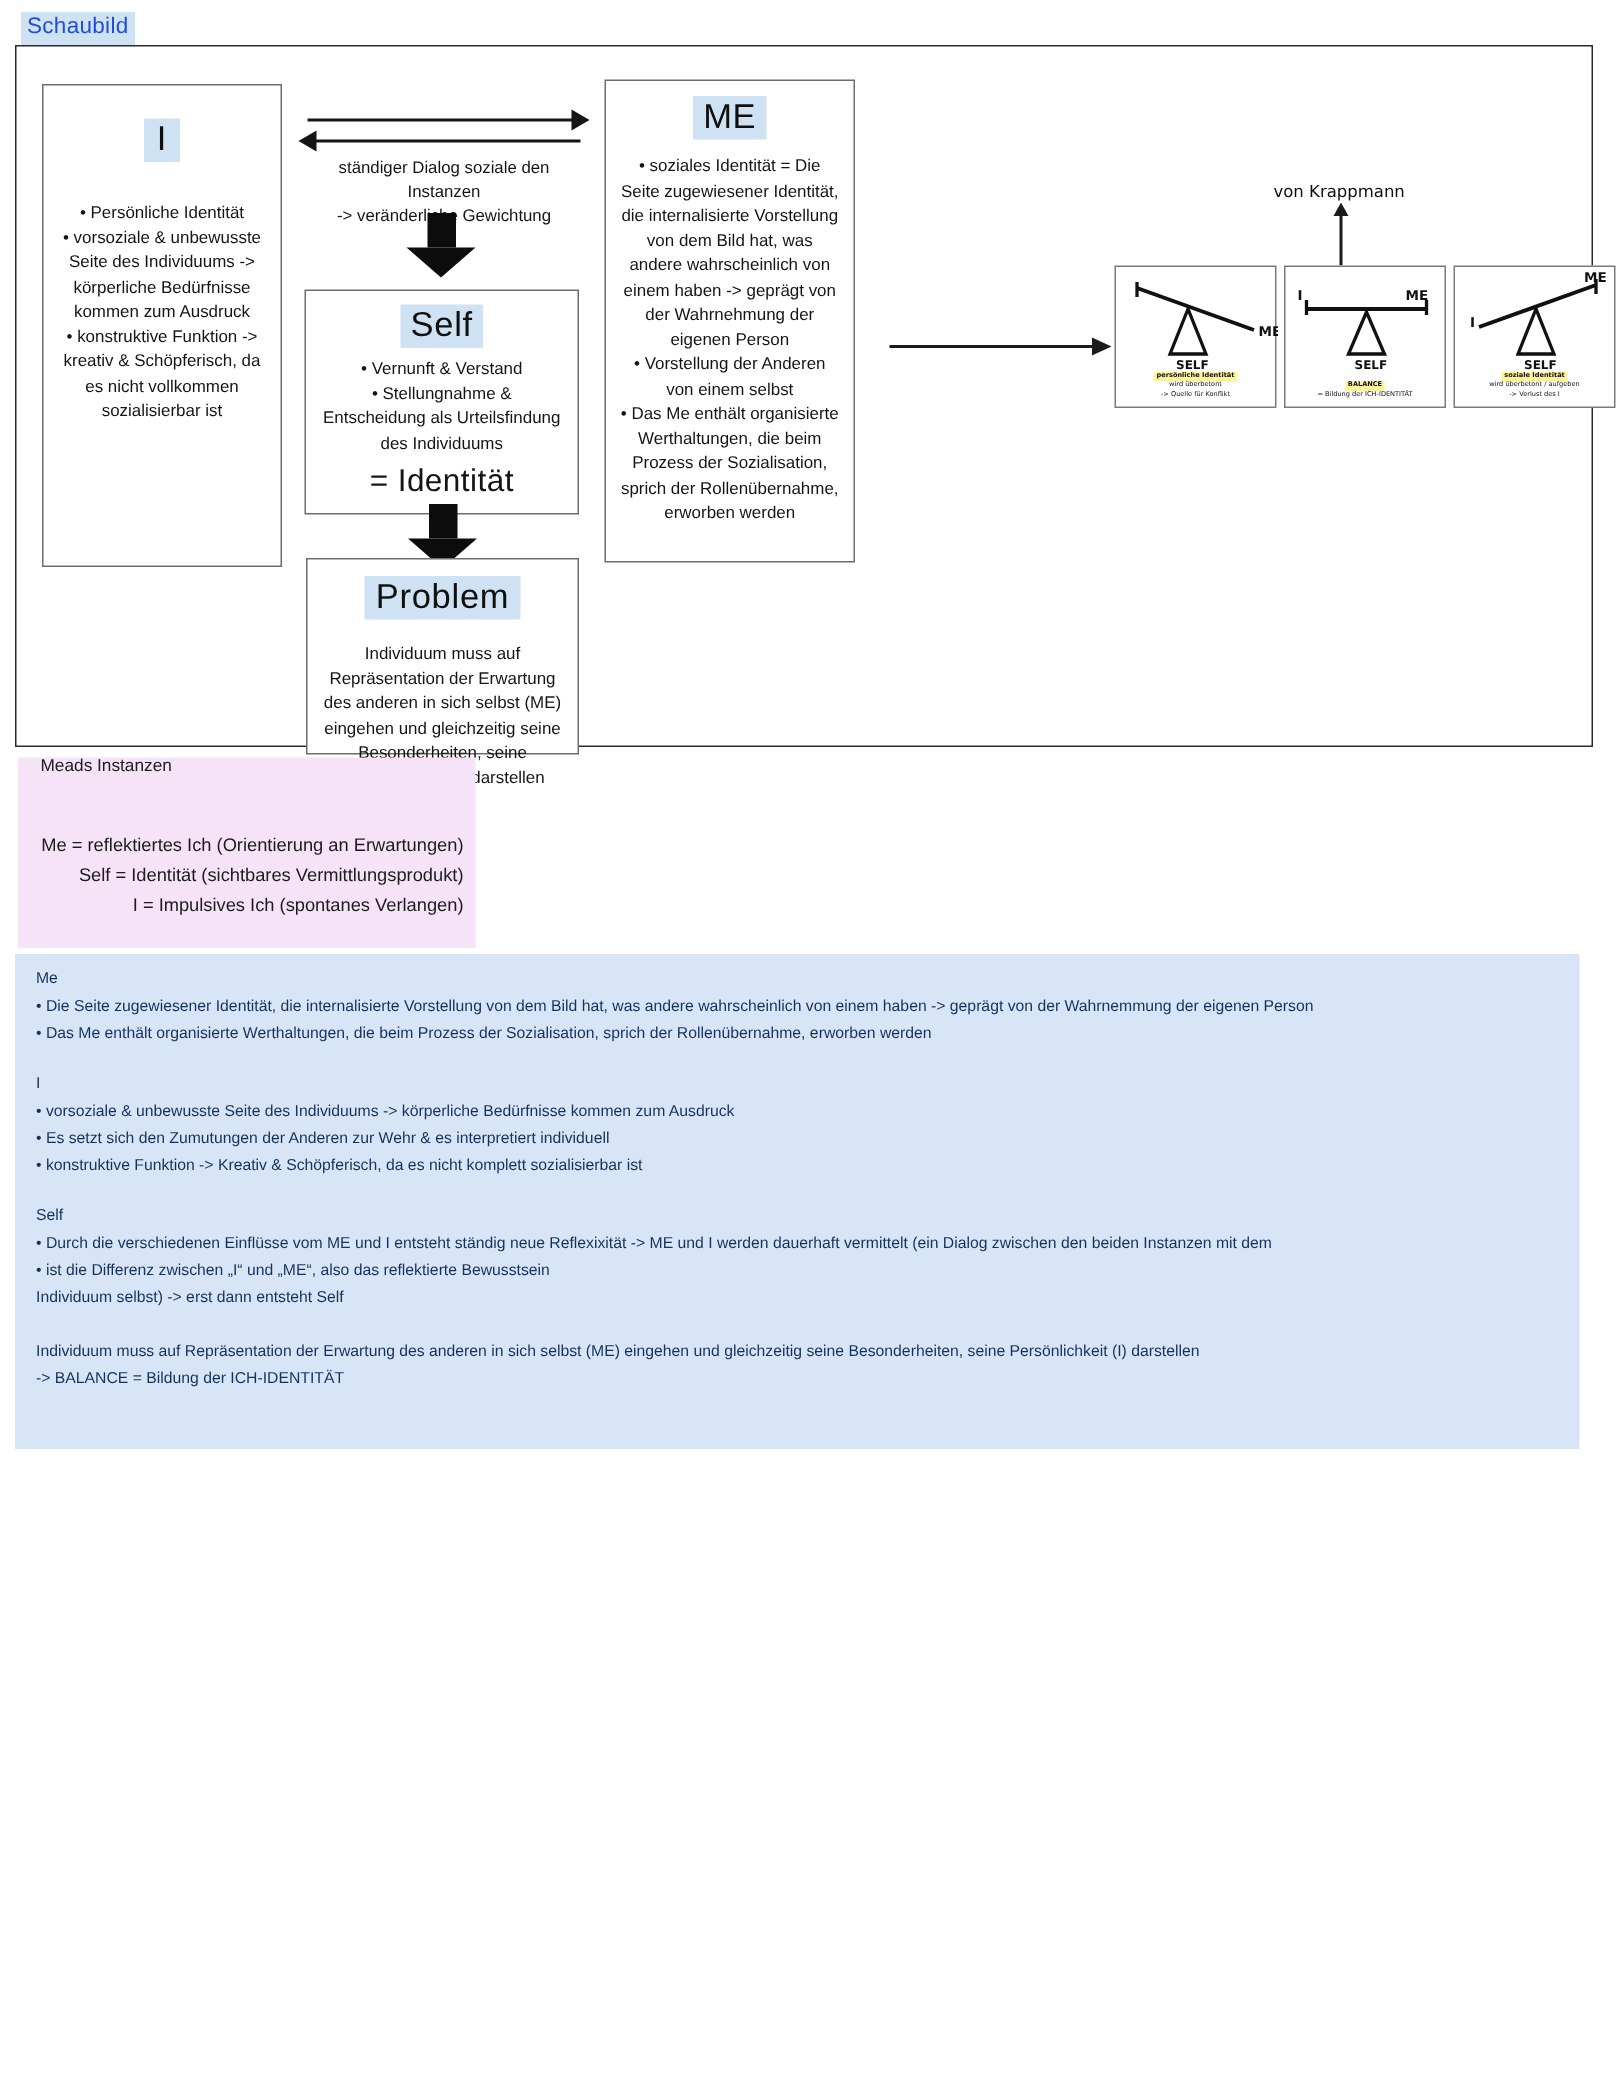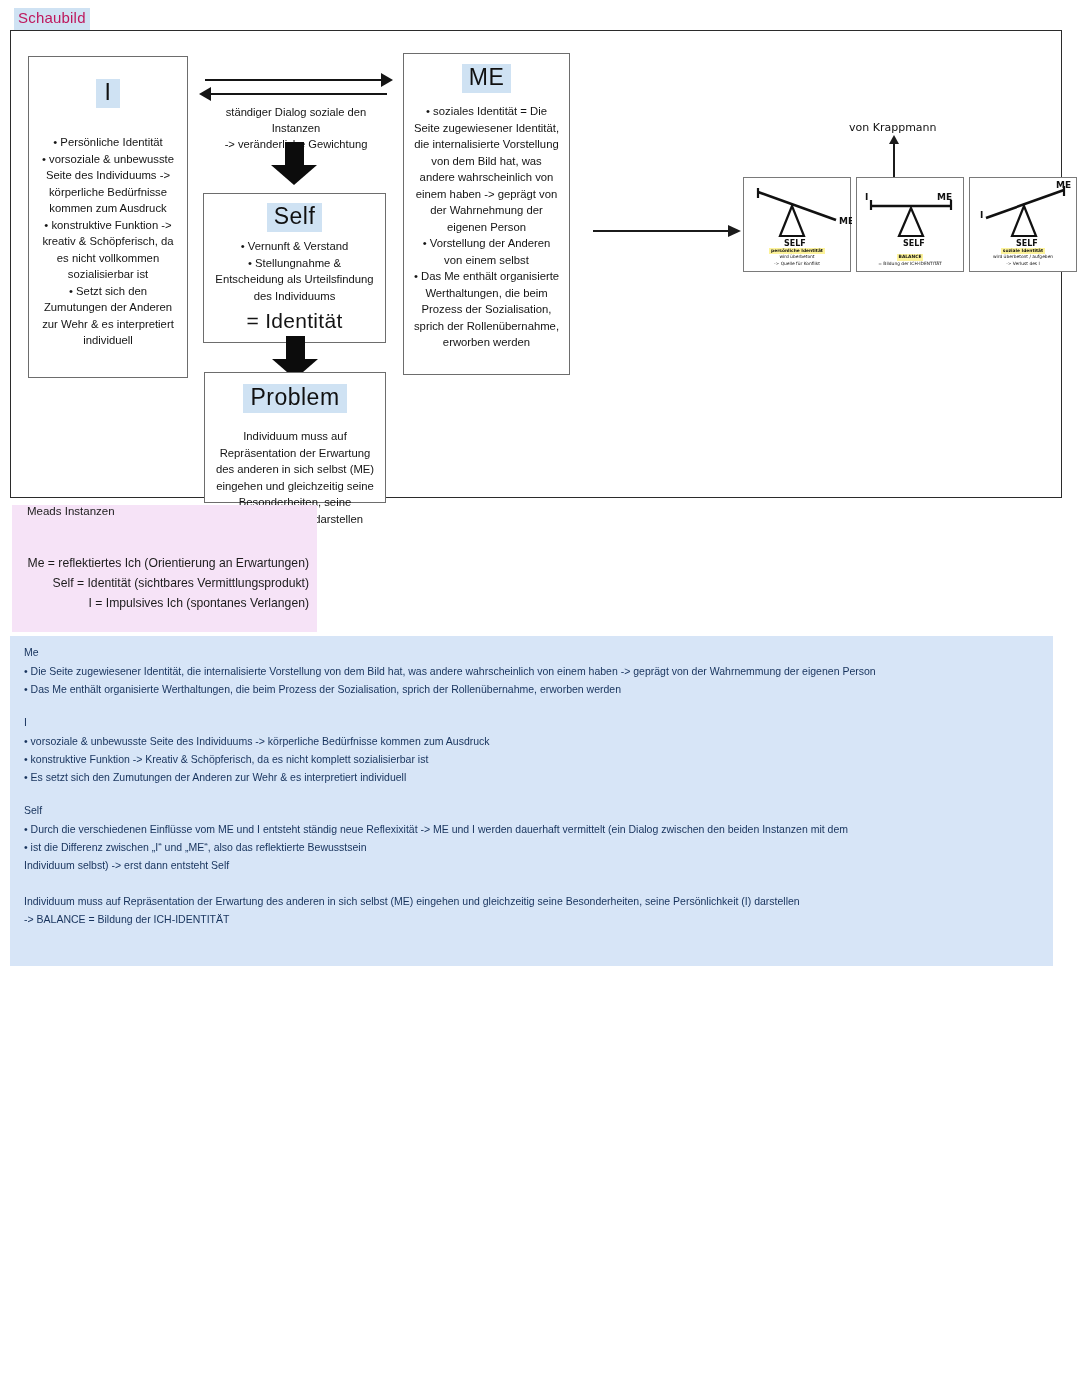--- a/index.html
+++ b/index.html
@@ -7,21 +7,21 @@
     margin: 0; padding: 0;
     width: 1080px; height: 1397px;
     background: #ffffff;
     font-family: "Liberation Sans", sans-serif;
   }
   .page { position: relative; width: 1080px; height: 1397px; }
 
   
   .schaubild-title {
     position: absolute; left: 14px; top: 8px;
-    font-size: 15px; color: #be185d;
+    font-size: 15px; color: #1d4ed8;
     background: #cfe2f3;
     padding: 1px 4px 12px 4px;
     letter-spacing: .2px;
   }
 
   
   .diagram-frame {
     position: absolute; left: 10px; top: 30px;
     width: 1052px; height: 468px;
     border: 1px solid #2b2b2b;
@@ -193,21 +193,20 @@
   <div class="schaubild-title">Schaubild</div>
 
   <div class="diagram-frame">
 
     <div class="node-box" id="box-i">
       <span class="node-title small-i">I</span>
       <div class="node-body">
         <div class="b">Persönliche Identität</div>
         <div class="b">vorsoziale &amp; unbewusste Seite des Individuums -&gt; körperliche Bedürfnisse kommen zum Ausdruck</div>
         <div class="b">konstruktive Funktion -&gt; kreativ &amp; Schöpferisch, da es nicht vollkommen sozialisierbar ist</div>
-        <div class="b">Setzt sich den Zumutungen der Anderen zur Wehr &amp; es interpretiert individuell</div>
       </div>
     </div>
 
     <div class="dialog-zone">
       <div class="d-arrow">
         <div class="d-line"></div>
           <div class="d-head-r"></div>
       </div>
       <div class="d-arrow">
         <div class="d-line"></div>
@@ -328,22 +327,22 @@
         <div class="bb-head">Me</div>
         <div class="bb-li">Die Seite zugewiesener Identität, die internalisierte Vorstellung von dem Bild hat, was andere wahrscheinlich von einem haben -&gt; geprägt von der Wahrnemmung der eigenen Person</div>
         <div class="bb-li">Das Me enthält organisierte Werthaltungen, die beim Prozess der Sozialisation, sprich der Rollenübernahme, erworben werden</div>
       </div>
 
       <div class="bb-gap"></div>
 
       <div class="bb-sect">
         <div class="bb-head">I</div>
         <div class="bb-li">vorsoziale &amp; unbewusste Seite des Individuums -&gt; körperliche Bedürfnisse kommen zum Ausdruck</div>
+        <div class="bb-li">Es setzt sich den Zumutungen der Anderen zur Wehr &amp; es interpretiert individuell</div>
         <div class="bb-li">konstruktive Funktion -&gt; Kreativ &amp; Schöpferisch, da es nicht komplett sozialisierbar ist</div>
-        <div class="bb-li">Es setzt sich den Zumutungen der Anderen zur Wehr &amp; es interpretiert individuell</div>
       </div>
 
       <div class="bb-gap"></div>
 
       <div class="bb-sect">
         <div class="bb-head">Self</div>
         <div class="bb-li">Durch die verschiedenen Einflüsse vom ME und I entsteht ständig neue Reflexixität -&gt; ME und I werden dauerhaft vermittelt (ein Dialog zwischen den beiden Instanzen mit dem</div>
         <div class="bb-li">ist die Differenz zwischen „I“ und „ME“, also das reflektierte Bewusstsein</div>
         <div class="bb-plain">Individuum selbst) -&gt; erst dann entsteht Self</div>
       </div>

